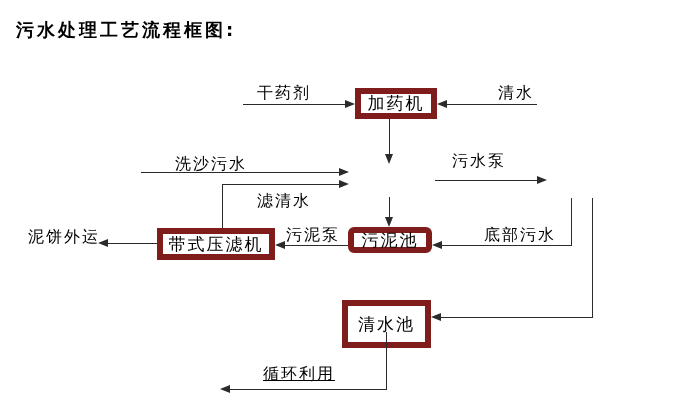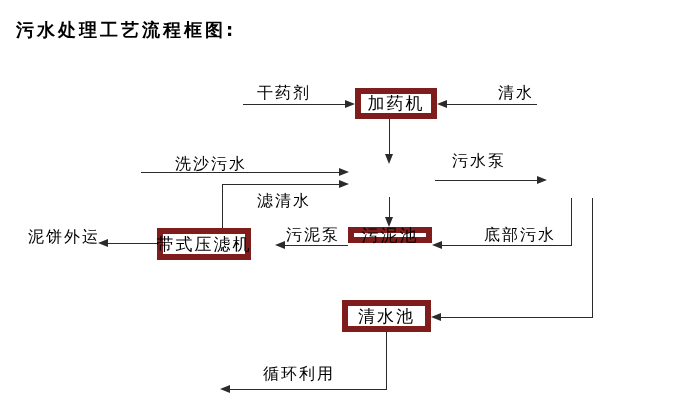--- a/index.html
+++ b/index.html
@@ -29,27 +29,27 @@
 </head>
 <body>
 
 <div id="canvas">
 
   <div class="title">污水处理工艺流程框图:</div>
 
   <div class="box" style="left:355px;top:88px;width:82px;height:31px;">
     <span>加药机</span>
   </div>
-  <div class="box" style="left:157px;top:228px;width:94px;height:32px;">
+  <div class="box" style="left:157px;top:228px;width:118px;height:32px;">
     <span>带式压滤机</span>
   </div>
-  <div class="box" style="left:348px;top:227px;width:84px;height:16px;">
+  <div class="box" style="left:348px;top:227px;width:84px;height:26px;border-radius:6px;">
     <span>污泥池</span>
   </div>
-  <div class="box" style="left:342px;top:300px;width:89px;height:32px;">
+  <div class="box" style="left:342px;top:300px;width:89px;height:48px;">
     <span>清水池</span>
   </div>
 
   <div class="flabel" style="left:257px;top:83px;">干药剂</div>
   <div class="hline" style="left:243px;top:104px;width:102px;"></div>
   <div class="arr arr-r" style="left:345px;top:100px;"></div>
 
   <div class="flabel" style="left:498px;top:83px;">清水</div>
   <div class="hline" style="left:447px;top:104px;width:90px;"></div>
   <div class="arr arr-l" style="left:437px;top:100px;"></div>
@@ -86,15 +86,15 @@
   <div class="arr arr-l" style="left:432px;top:241px;"></div>
   <div class="flabel" style="left:460px;top:225px;margin-left:24px;">底部污水</div>
 
   <div class="vline" style="left:592px;top:198px;height:120px;"></div>
   <div class="hline" style="left:441px;top:317px;width:152px;"></div>
   <div class="arr arr-l" style="left:431px;top:313px;"></div>
 
   <div class="vline" style="left:386px;top:332px;height:58px;"></div>
   <div class="hline" style="left:230px;top:389px;width:157px;"></div>
   <div class="arr arr-l" style="left:220px;top:385px;"></div>
-  <div class="flabel" style="left:263px;top:364px;">循环利用</div>
+  <div class="flabel" style="left:263px;top:364px;text-decoration:underline;">循环利用</div>
 
 </div>
 
 </body></html>

